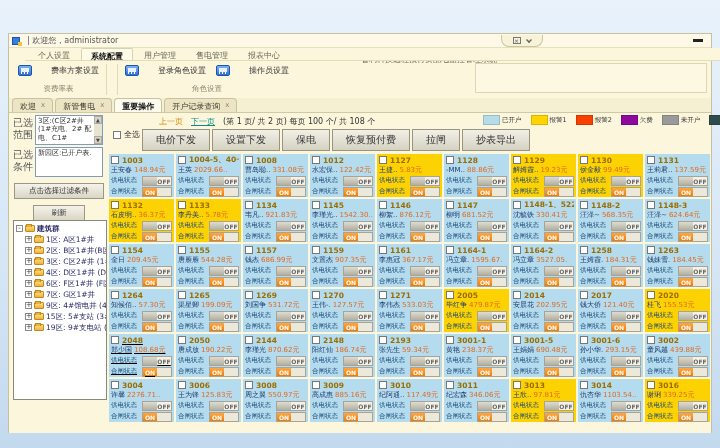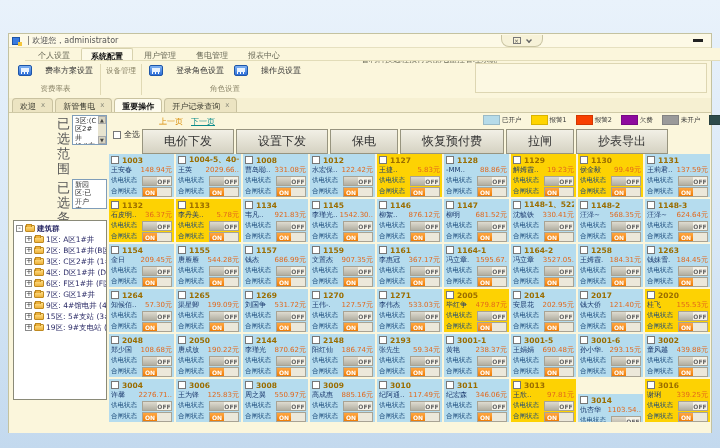--- a/index.html
+++ b/index.html
@@ -27,21 +27,21 @@
   
   #rtabs { position:absolute; left:16px; top:14px; width:100%; height:13px; display:flex; gap:2px;
            padding-left:4px; border-bottom:1px solid #e2dcb8; background:#fbf6dc; }
   .rtab { font-size:8px; color:#6a6a58; padding:2px 9px 0; cursor:default; }
   .rtab.active { color:#111; font-weight:bold; background:#fdfae8; border:1px solid #d8d2ae; border-bottom:none; border-radius:2px 2px 0 0; }
 
   
   #rgroups { position:absolute; left:0; top:27px; width:100%; height:35px; display:flex; padding:2px 2px 0 4px; }
   .rgroup { display:flex; flex-direction:column; justify-content:space-between; padding:1px 3px 0; }
   .ritems { display:flex; gap:6px; }
-  .ritem { display:flex; align-items:center; gap:13px; padding:1px 2px; }
+  .ritem { display:flex; align-items:center; gap:19px; padding:1px 2px; }
   .ribicon { width:14px; height:11px; background:linear-gradient(180deg,#7fb2f2,#2f6fd8); border:1px solid #1d55a8; border-radius:2px; position:relative; flex:none; }
   .ribicon::after { content:""; position:absolute; left:2px; right:2px; top:2px; height:4px; background:#e8f2ff; }
   .ribicon::before { content:""; position:absolute; left:2px; right:2px; bottom:1px; height:2px;
                      background:repeating-linear-gradient(90deg,#fff 0 1px,transparent 1px 3px); }
   .rlabel { font-size:8px; color:#333; white-space:nowrap; }
   .rcap { font-size:7.5px; color:#8a8468; text-align:center; padding:2px 0 2px; }
   .rsep { width:1px; background:#e0d9b4; margin:1px 2px; }
   #ribbonpanel { position:absolute; left:466px; top:29px; width:232px; height:30px;
                  border:1px solid #ddd6b2; background:#fcf8e2; }
 
@@ -52,21 +52,21 @@
           border-radius:4px 4px 0 0; padding:2px 7px 0; display:flex; gap:5px; align-items:flex-start; }
   .dtab.active { background:#fdfbee; font-weight:bold; color:#111;flex-direction:column; }
   .dclose { font-size:7px; color:#8a8a7a; line-height:8px; }
 
   
   #content { position:absolute; left:0; top:79px; width:100%; height:320px; background:#fbf6dc; }
 
   
   #sidebar { position:absolute; left:2px; top:0; width:96px; height:320px; }
   .sb-row { display:flex; gap:2px; margin:2px 0 0 2px; }
-  .sb-lbl { width:20px; font-size:13px; color:#555; line-height:1.15; padding-top:2px;margin-left:44px; }
+  .sb-lbl { width:20px; font-size:10px; color:#555; line-height:1.15; padding-top:2px; }
   .sb-list { width:68px; height:30px; background:#fff; border:1px solid #7f9db9; font-size:7px; color:#333;
              padding:1px 9px 1px 2px; line-height:1.2; overflow:hidden; position:relative; }
   .sb-scroll { position:absolute; right:0; top:0; width:8px; height:100%; background:#e8e4d0;
                display:flex; flex-direction:column; justify-content:space-between; }
   .sb-arrow { font-size:5px; color:#444; text-align:center; background:#d8d4c0; border:1px solid #aaa; height:8px; line-height:6px; }
   .sb-btn { display:block; margin:6px auto 0; background:linear-gradient(180deg,#f5f3ea,#d9d6c6);
             border:1px solid #9a9784; font-size:7.5px; color:#333; text-align:center; padding:2px 0; }
   #filterbtn { width:90px; }
   #refreshbtn { width:52px; }
 
@@ -82,34 +82,34 @@
 
   
   #main { position:absolute; left:98px; top:0; width:606px; height:320px; }
   #pager { position:absolute; left:52px; top:2px; height:12px; display:flex; gap:8px; align-items:center; font-size:8px; }
   #prevlink { color:#d88a00; }
   #nextlink { color:#0a8a8a; text-decoration:underline; }
   #pageinfo { color:#333; }
   #controls { position:absolute; left:0; top:16px; height:22px; display:flex; align-items:flex-start; gap:2px; }
   #selectall { display:flex; align-items:center; gap:3px; margin-left:6px; font-size:8px; color:#333; }
   .cb { width:8px; height:8px; border:1px solid #777; background:#fff; flex:none; }
-  .toolbtn { background:linear-gradient(180deg,#f2f0e6,#d5d2c2); border:1px solid #97947f; font-size:12px;
-             color:#333; padding:3px 21px; white-space:nowrap; }
+  .toolbtn { background:linear-gradient(180deg,#f2f0e6,#d5d2c2); border:1px solid #97947f; font-size:10px;
+             color:#333; padding:3px 13px; white-space:nowrap; }
   #legend { position:absolute; left:376px; top:2px; display:flex; gap:9px; }
   .leg { display:flex; flex-direction:row; align-items:center; gap:2px; }
   .leg-sw { width:17px; height:10px; border:1px solid rgba(0,0,0,.15); }
   .leg-lb { font-size:6.5px; color:#333; white-space:nowrap; }
 
   
   #grid { position:absolute; left:2px; top:41px; width:604px; height:272px;
           display:grid; grid-template-columns:repeat(9,65px); grid-auto-rows:43px; gap:2px; }
   .card { padding:1px 2px; overflow:hidden; }
   .card .hdr { display:flex; align-items:center; gap:3px; height:10px; }
   .room { font-size:7.5px; font-weight:bold; color:#9a6d00; white-space:nowrap; overflow:hidden; }
-  .card .who { display:flex; justify-content:space-between; align-items:center; height:10px; gap:2px; }
+  .card .who { display:flex; justify-content:flex-start; align-items:center; height:10px; gap:2px; }
   .nm { font-size:7px; color:#1c3a6e; white-space:nowrap; overflow:hidden; max-width:30px; }
   .amt { font-size:7px; color:#e2681c; white-space:nowrap; overflow:hidden; }
   .stat { display:flex; justify-content:space-between; align-items:center; height:11px; }
   .slbl { font-size:6.5px; color:#1b4a7a; white-space:nowrap; }
   .tog { width:30px; height:10px; border:1px solid #a8a394; display:flex; background:#fff; flex:none; }
   .tog .seg { flex:1; font-size:6px; line-height:9px; text-align:center; font-weight:bold; }
   .tog.on  .seg.a { background:linear-gradient(180deg,#ffa742,#ef7c06); color:#fff; }
   .tog.on  .seg.b { background:#ece8da; }
   .tog.off .seg.a { background:linear-gradient(180deg,#dedbd0,#b2afa2); }
   .tog.off .seg.b { background:#f4f2e8; color:#666; }
@@ -142,21 +142,20 @@
         <div class="ritems">
           <div class="ritem">
             <span class="ribicon"></span>
             <span class="rlabel">费率方案设置</span>
           </div>
         </div>
         <div class="rcap">资费率表</div>
       </div>
       <div class="rsep"></div>
       <div class="rgroup">
-        <div class="rcap">设备管理</div>
       </div>
       <div class="rsep"></div>
       <div class="rgroup">
         <div class="ritems">
           <div class="ritem">
             <span class="ribicon"></span>
             <span class="rlabel">登录角色设置</span>
           </div>
           <div class="ritem">
             <span class="ribicon"></span>
@@ -259,20 +258,21 @@
             <span class="folder"></span>
             <span class="tlabel">19区: 9#支电站 (2</span>
           </div>
         </div>
     </div>
 
     <div id="main">
       <div id="pager">
         <span id="prevlink">上一页</span>
         <span id="nextlink">下一页</span>
+        <span id="pageinfo">(第 1 页/ 共 2 页)  每页 100 个/ 共 108 个</span>
       </div>
       <div id="controls">
         <span id="selectall">
           <span class="cb"></span>
           <span>全选</span>
         </span>
       <span class="toolbtn">电价下发</span>
           <span class="toolbtn">设置下发</span>
           <span class="toolbtn">保电</span>
           <span class="toolbtn">恢复预付费</span>
@@ -1163,21 +1163,21 @@
               </span>
             </div>
             <div class="stat">
               <span class="slbl">合闸状态</span>
               <span class="tog on">
                 <span class="seg a">ON</span>
                 <span class="seg b"></span>
               </span>
             </div>
           </div>
-          <div class="card" style="background: rgb(181, 220, 238);">
+          <div class="card" style="background: rgb(181, 220, 238); text-decoration: underline;">
             <div class="hdr">
               <span class="cb"></span>
               <span class="room">2048</span>
             </div>
             <div class="who">
               <span class="nm">郑少国</span>
               <span class="amt">108.68元</span>
             </div>
             <div class="stat">
               <span class="slbl">供电状态</span>
@@ -1547,21 +1547,21 @@
               </span>
             </div>
             <div class="stat">
               <span class="slbl">合闸状态</span>
               <span class="tog on">
                 <span class="seg a">ON</span>
                 <span class="seg b"></span>
               </span>
             </div>
           </div>
-          <div class="card" style="background: rgb(181, 220, 238); margin-top: 15px;">
+          <div class="card" style="background: rgb(181, 220, 238);">
             <div class="hdr">
               <span class="cb"></span>
               <span class="room">3014</span>
             </div>
             <div class="who">
               <span class="nm">仇杏华</span>
               <span class="amt">1103.54..</span>
             </div>
             <div class="stat">
               <span class="slbl">供电状态</span>

